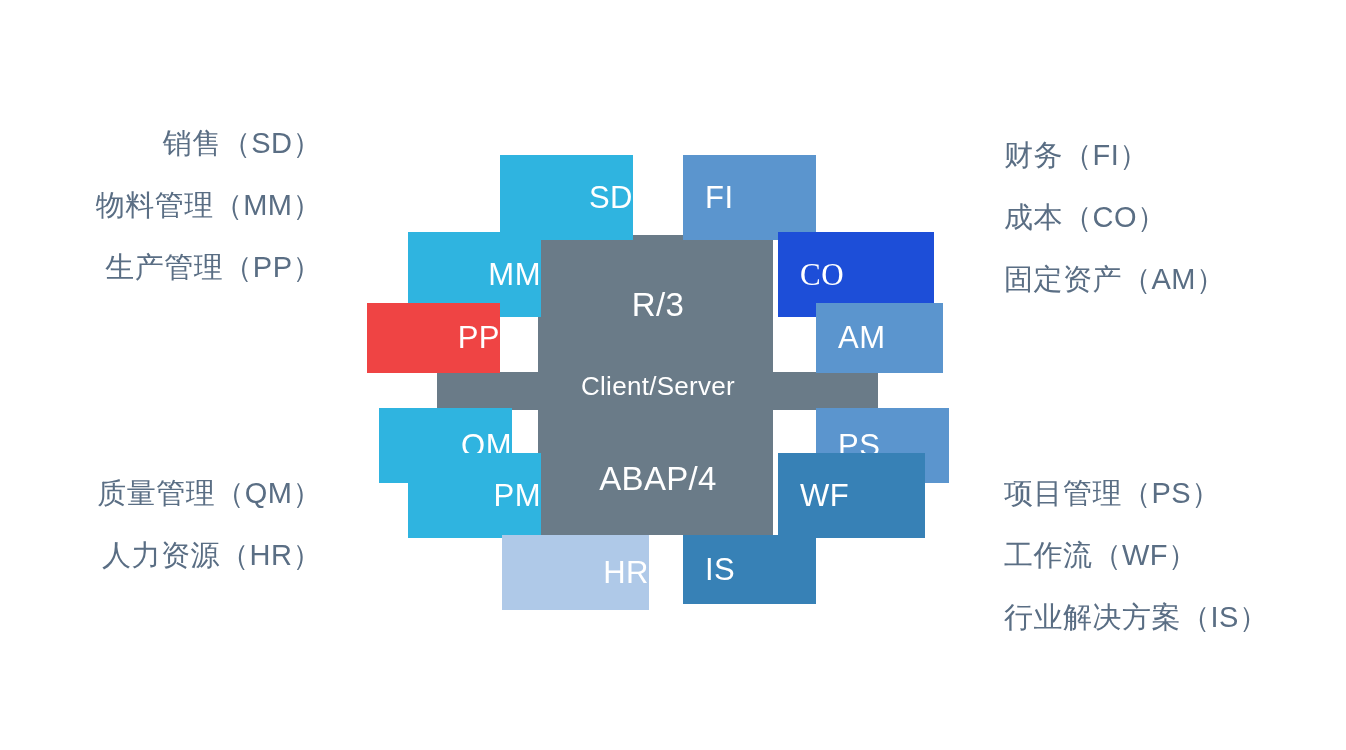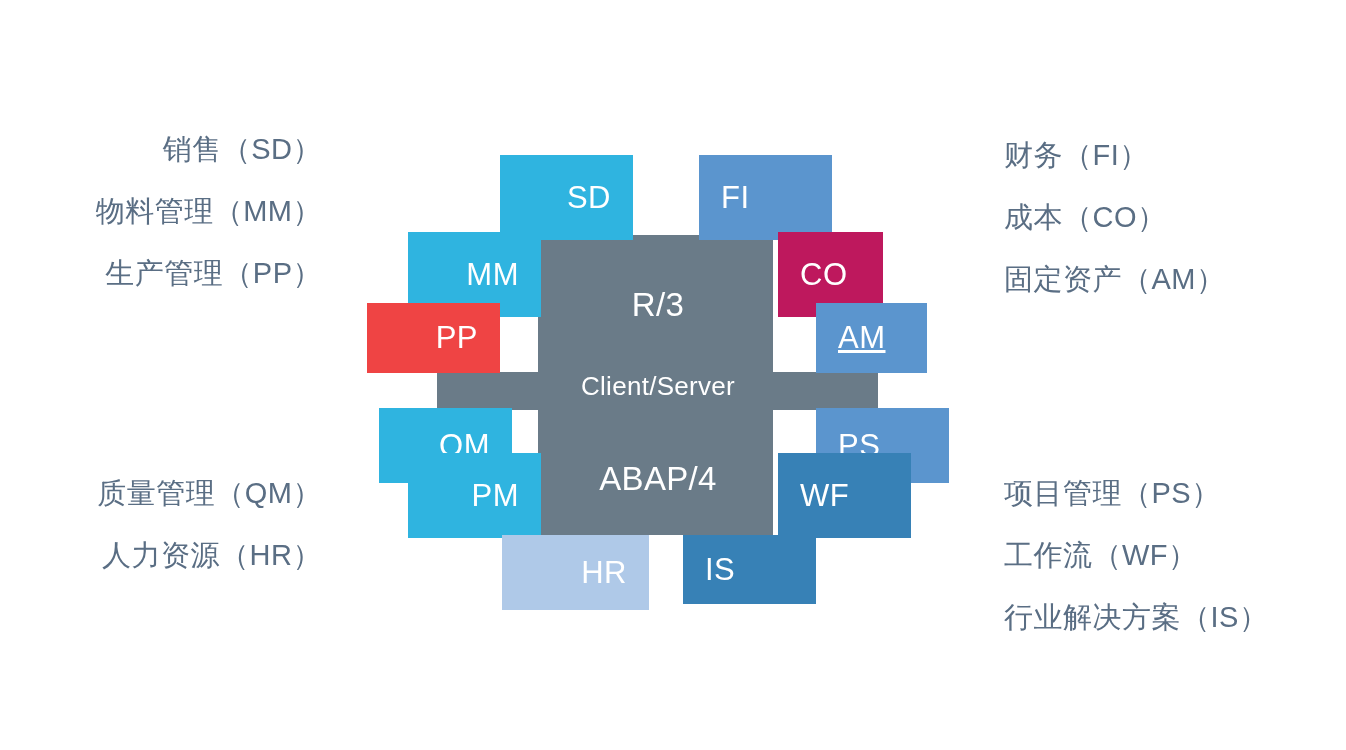--- a/index.html
+++ b/index.html
@@ -29,21 +29,21 @@
     color: #5a6e84;
     font-size: 29px;
     line-height: 62px;
     letter-spacing: 0.5px;
     white-space: nowrap;
     text-shadow: 0 1px 0 rgba(255,255,255,0.85);
   }
   .caption-left  { align-items: flex-end; right: 1024px; }
   .caption-right { align-items: flex-start; left: 1004px; }
 
-  #caption-top-left     { top: 118px; }
+  #caption-top-left     { top: 112px; }
   #caption-bottom-left  { top: 462px; }
   #caption-top-right    { top: 124px; }
   #caption-bottom-right { top: 462px; }
 
   .caption-line { display: block; }
 
   
   #diagram {
     position: absolute;
     left: 367px;
@@ -57,21 +57,21 @@
     display: flex;
     align-items: center;
     color: #ffffff;
     font-size: 31px;
     letter-spacing: 0.5px;
     box-sizing: border-box;
   }
   .tile-label { display: block; }
 
   
-  .tile.align-right { justify-content: flex-end; padding-right: 22px; }
+  .tile.align-right { justify-content: flex-end; }
   
   .tile.align-left  { justify-content: flex-start; padding-left: 22px; }
 
   .core {
     position: absolute;
     background: #6a7b88;
   }
   .core-text {
     position: absolute;
     left: 0;
@@ -137,37 +137,37 @@
     </div>
 
     <div class="tile align-right" style="left:41px; top:298px; width:133px; height:85px; background:#2fb4e0;">
       <span class="tile-label">PM</span>
     </div>
 
     <div class="tile align-right" style="left:135px; top:380px; width:147px; height:75px; background:#afc9e8;">
       <span class="tile-label">HR</span>
     </div>
 
-    <div class="tile align-left" style="left:332px; top:0px; width:133px; height:85px; background:#5b95ce;">
+    <div class="tile align-left" style="left:316px; top:0px; width:133px; height:85px; background:#5b95ce;">
       <span class="tile-label">FI</span>
     </div>
 
-    <div class="tile align-left" style="left:411px; top:77px; width:105px; height:85px; background:#be185d;">
+    <div class="tile align-left" style="left:411px; top:77px; width:156px; height:85px; background:#1d4ed8;font-family:Liberation Serif, serif;">
       <span class="tile-label">CO</span>
     </div>
 
-    <div class="tile align-left" style="left:449px; top:148px; width:111px; height:70px; background:#5b95ce;text-decoration:underline;">
+    <div class="tile align-left" style="left:449px; top:148px; width:127px; height:70px; background:#5b95ce;">
       <span class="tile-label">AM</span>
     </div>
 
     <div class="tile align-left" style="left:449px; top:253px; width:133px; height:75px; background:#5b95ce;">
       <span class="tile-label">PS</span>
     </div>
 
-    <div class="tile align-left" style="left:411px; top:298px; width:133px; height:85px; background:#3781b6;">
+    <div class="tile align-left" style="left:411px; top:298px; width:147px; height:85px; background:#3781b6;">
       <span class="tile-label">WF</span>
     </div>
 
     <div class="tile align-left" style="left:316px; top:380px; width:133px; height:69px; background:#3781b6;">
       <span class="tile-label">IS</span>
     </div>
 
   </div>
 </div>
 

